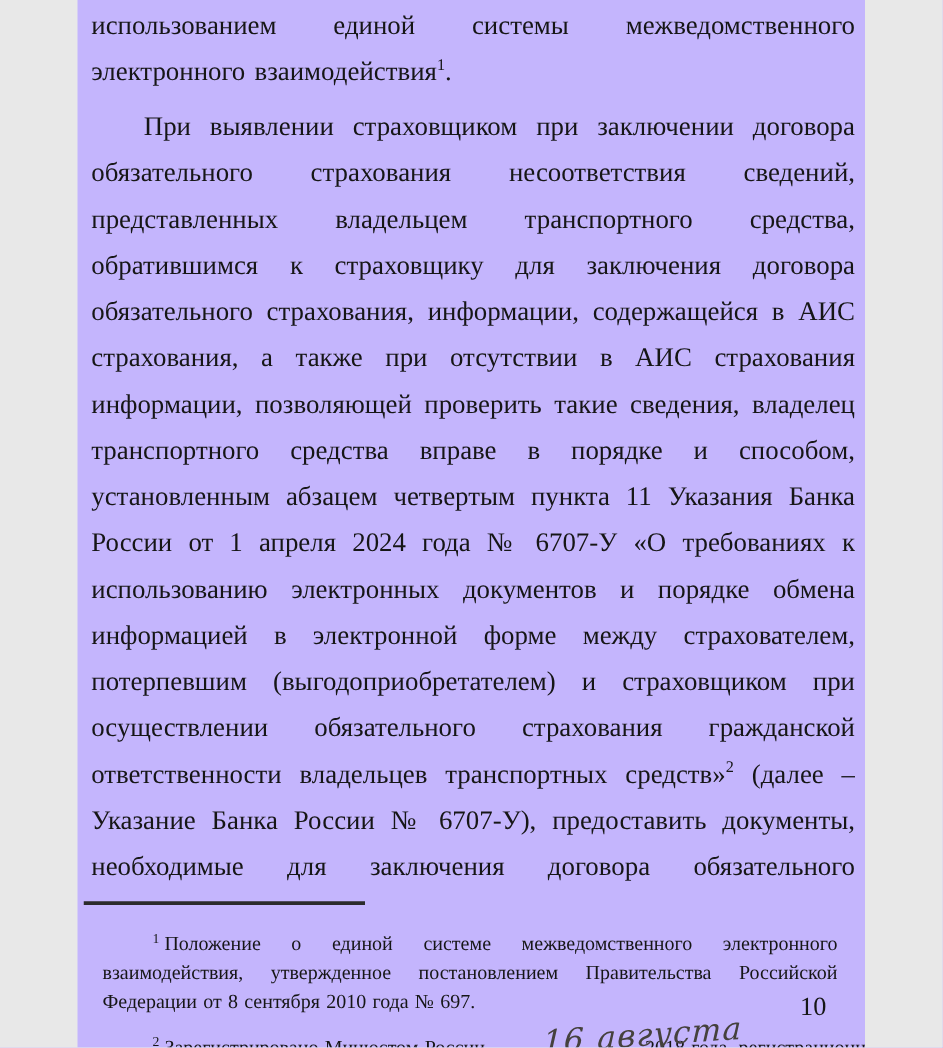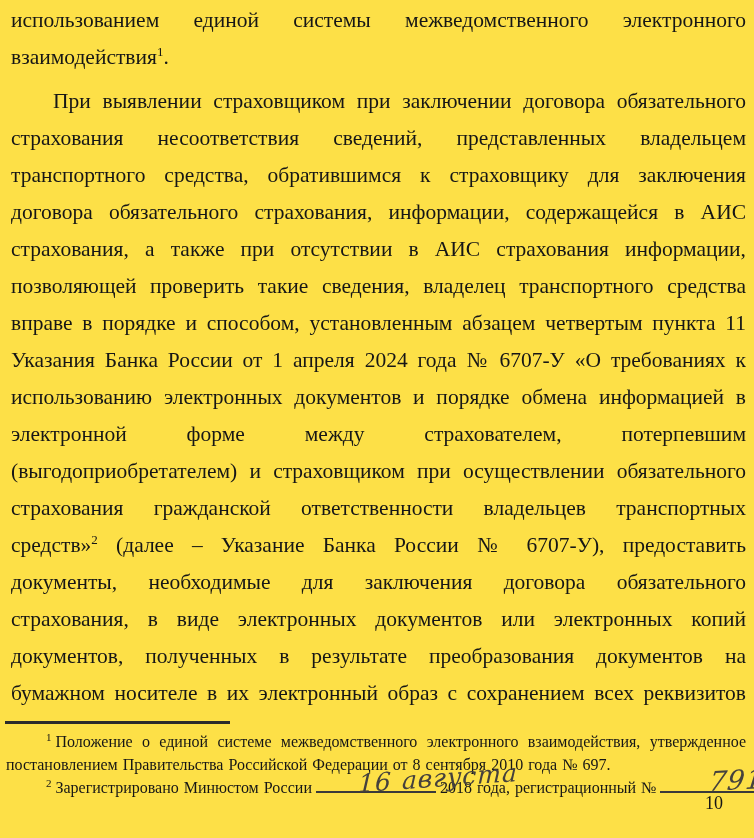--- a/index.html
+++ b/index.html
@@ -2,24 +2,24 @@
 <html lang="ru"><head>
 <meta charset="utf-8">
 <style>
   html, body {
     margin: 0;
     padding: 0;
     background: #e8e8e8;
   }
   .page {
     position: relative;
-    width: 754px;
+    width: 630px;
     height: 838px;
     margin: 0 auto;
-    background: #fde047;
+    background: #c4b5fd;
     color: #161616;
     font-family: "Liberation Serif", "DejaVu Serif", serif;
     overflow: hidden;
     text-decoration: underline;
   }
   .body-text {
     position: absolute;
     top: 2px;
     left: 11px;
     right: 8px;
@@ -53,21 +53,21 @@
   }
   .footnotes {
     position: absolute;
     left: 6px;
     right: 8px;
     top: 730px;
     font-size: 16px;
     line-height: 23px;
   }
   .footnote {
-    margin: 0;
+    margin: 14px;
     text-align: justify;
     text-indent: 40px;
     word-spacing: 1px;
   }
   .footnote sup.fn-marker {
     font-size: 11px;
     line-height: 0;
     vertical-align: super;
     margin-right: 4px;
   }
@@ -100,21 +100,21 @@
   .blank-number .handwriting {
     bottom: -4px;
     left: 8px;
     font-size: 27px;
     transform: rotate(-3deg) skewX(-10deg);
   }
   .page-number {
     position: absolute;
     right: 31px;
     top: 793px;
-    font-size: 18px;
+    font-size: 21px;
     color: #161616;
   }
 </style>
 </head>
 <body>
 
 <div class="page">
 
   <div class="body-text">
     <p class="para continuation"><span>использованием единой системы межведомственного электронного взаимодействия</span><sup class="fn-ref">1</sup><span>.</span></p>

